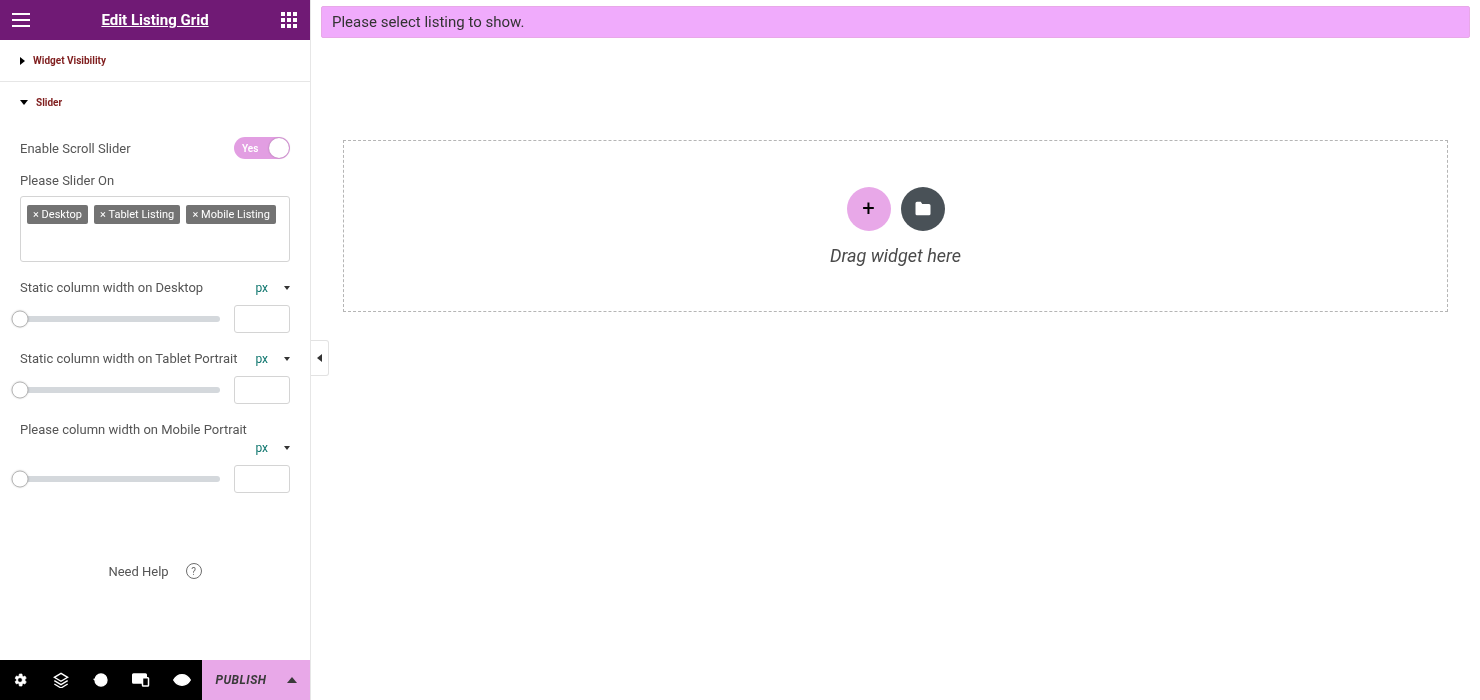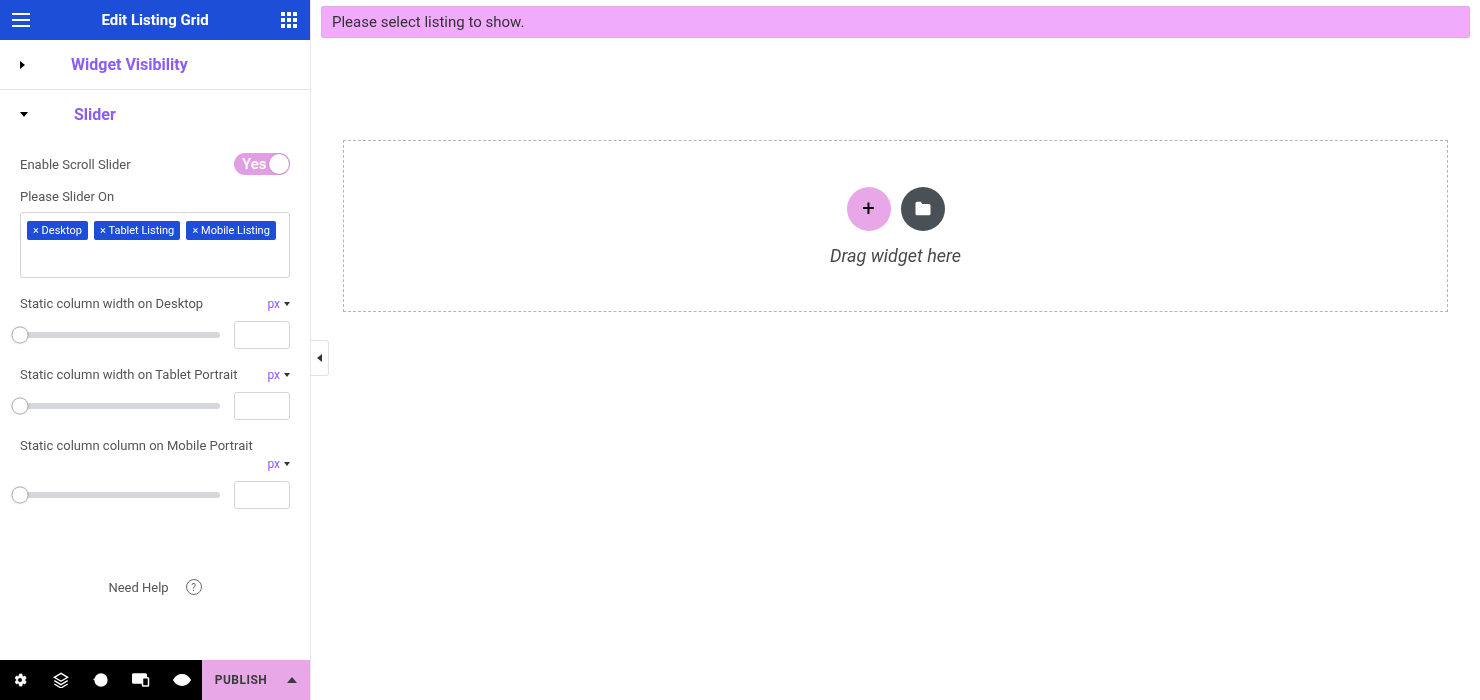--- a/index.html
+++ b/index.html
@@ -2,64 +2,64 @@
 <html><head>
 <meta charset="utf-8">
 <style>
   * { box-sizing: border-box; margin: 0; padding: 0; }
   html, body { width: 1480px; height: 700px; font-family: -apple-system, BlinkMacSystemFont, "Segoe UI", Roboto, Arial, sans-serif; background: #fff; color: #333; overflow: hidden; }
   .layout { display: flex; width: 100%; height: 100%; }
 
   
   .sidebar { width: 311px; height: 100%; display: flex; flex-direction: column; background: #fff; border-right: 1px solid #e6e6e6; }
 
-  .sidebar-header { height: 40px; background: #1d4ed8; color: #fff; display: flex; align-items: center; justify-content: space-between; padding: 8px 10px; }
+  .sidebar-header { height: 40px; background: #701a75; color: #fff; display: flex; align-items: center; justify-content: space-between; padding: 8px 10px; text-decoration: underline; }
   .sidebar-header .title { font-size: 15px; font-weight: 700; flex: 1; text-align: center; }
   .sidebar-header .icon-btn { width: 22px; height: 22px; display: flex; align-items: center; justify-content: center; cursor: pointer; }
 
   
   .sections { flex: 0 0 auto; }
   .section { border-bottom: 1px solid #e6e6e6; }
   .section-header { display: flex; align-items: center; padding: 15px 20px; cursor: pointer; gap: 8px; }
   .section-header .caret { width: 0; height: 0; }
   .caret.right { border-top: 4px solid transparent; border-bottom: 4px solid transparent; border-left: 5px solid #000; }
   .caret.down  { border-left: 4px solid transparent; border-right: 4px solid transparent; border-top: 5px solid #000; }
-  .section-title { font-size: 16px; font-weight: 700; color: #8b5cf6; margin-left: 38px; }
+  .section-title { font-size: 10px; font-weight: 700; color: #7f1d1d; }
 
   .section-body { padding: 0 20px 20px 20px; font-size: 13px; color: #4a4a4a; }
 
   
   .field-row { display: flex; align-items: center; justify-content: space-between; margin: 14px 0 0 0; }
   .field-label { font-size: 13px; color: #555; }
 
   
   .toggle { position: relative; width: 56px; height: 22px; background: #e29ee2; border-radius: 22px; display: flex; align-items: center; cursor: pointer; }
-  .toggle .toggle-label { font-size: 15px; color: #fff; margin-left: 8px; font-weight: 600; }
+  .toggle .toggle-label { font-size: 10px; color: #fff; margin-left: 8px; font-weight: 600; }
   .toggle .knob { position: absolute; right: 1px; top: 1px; width: 20px; height: 20px; background: #fff; border-radius: 50%; box-shadow: 0 0 2px rgba(0,0,0,.3); }
 
   
   .tags-box { border: 1px solid #d4d4d4; border-radius: 3px; padding: 6px; min-height: 66px; margin-top: 8px; }
-  .tag { display: inline-block; background: #1d4ed8; color: #fff; font-size: 11px; padding: 3px 6px; border-radius: 2px; margin: 2px 3px 2px 0; cursor: pointer; }
+  .tag { display: inline-block; background: #737373; color: #fff; font-size: 11px; padding: 3px 6px; border-radius: 2px; margin: 2px 3px 2px 0; cursor: pointer; }
 
   
   .slider-block { margin-top: 18px; }
   .slider-block .labelrow { display: flex; justify-content: space-between; align-items: center; }
-  .unit-select { font-size: 12px; color: #8b5cf6; display: inline-flex; align-items: center; gap: 4px; cursor: pointer; }
+  .unit-select { font-size: 12px; color: #0f766e; display: inline-flex; align-items: center; gap: 16px; cursor: pointer; }
   .unit-caret { width:0;height:0;border-left:3px solid transparent;border-right:3px solid transparent;border-top:4px solid #333; }
   .slider-row { display: flex; align-items: center; gap: 14px; margin-top: 10px; }
   .range-track { flex: 1; height: 6px; background: #d4d8dc; border-radius: 3px; position: relative; }
   .range-thumb { position: absolute; left: 0; top: 50%; transform: translate(-50%, -50%); width: 17px; height: 17px; border-radius: 50%; background: #fff; border: 1px solid #b8b8b8; box-shadow: 0 0 2px rgba(0,0,0,.2); }
   .num-input { width: 56px; height: 28px; border: 1px solid #d4d4d4; border-radius: 3px; font-size: 12px; padding: 0 6px; }
 
   
   .need-help { margin: 70px 0 0 0; text-align: center; font-size: 13px; color: #555; display: flex; align-items: center; justify-content: center; gap: 17px; }
   .help-circle { width: 16px; height: 16px; border: 1.5px solid #6d6d6d; border-radius: 50%; display: inline-flex; align-items: center; justify-content: center; font-size: 10px; color:#6d6d6d; }
 
   
-  .sidebar-footer { margin-top: auto; height: 40px; display: flex; align-items: stretch; }
+  .sidebar-footer { margin-top: auto; height: 40px; display: flex; align-items: stretch; font-style: italic; }
   .footer-icons { flex: 0 0 202px; background: #000; display: flex; align-items: center; justify-content: space-around; }
   .footer-icons .fbtn { width: 28px; height: 28px; display: flex; align-items: center; justify-content: center; cursor: pointer; }
   .footer-icons svg { stroke: #fff; fill: #fff; }
   .publish { flex: 1; background: #e8a8e8; display: flex; align-items: center; justify-content: center; gap: 20px; cursor: pointer; }
   .publish-label { font-size: 12px; font-weight: 700; letter-spacing: 0.5px; color: #3a3a3a; }
   .publish .chev { width:0;height:0;border-left:5px solid transparent;border-right:5px solid transparent;border-bottom:6px solid #3a3a3a; }
 
   
   .collapse-handle { position: absolute; left: 311px; top: 340px; width: 18px; height: 36px; background: #fff; border: 1px solid #e2e2e2; border-left: none; display: flex; align-items: center; justify-content: center; cursor: pointer; border-radius: 0 3px 3px 0; }
   .collapse-handle .arrow { width:0;height:0;border-top:4px solid transparent;border-bottom:4px solid transparent;border-right:5px solid #333; }
@@ -162,21 +162,21 @@
             <div class="slider-row">
               <div class="range-track">
                   <div class="range-thumb"></div>
                 </div>
               <input class="num-input" value="" style="">
             </div>
           </div>
 
           <div class="slider-block">
             <div class="labelrow" style="flex-direction:column; align-items:flex-start; gap:4px;">
-              <span class="field-label">Static column column on Mobile Portrait</span>
+              <span class="field-label">Please column width on Mobile Portrait</span>
               <span class="unit-select" style="align-self:flex-end;">
                   <span>px</span>
                   <span class="unit-caret"></span>
                 </span>
             </div>
             <div class="slider-row">
               <div class="range-track">
                   <div class="range-thumb"></div>
                 </div>
               <input class="num-input" value="" style="">

